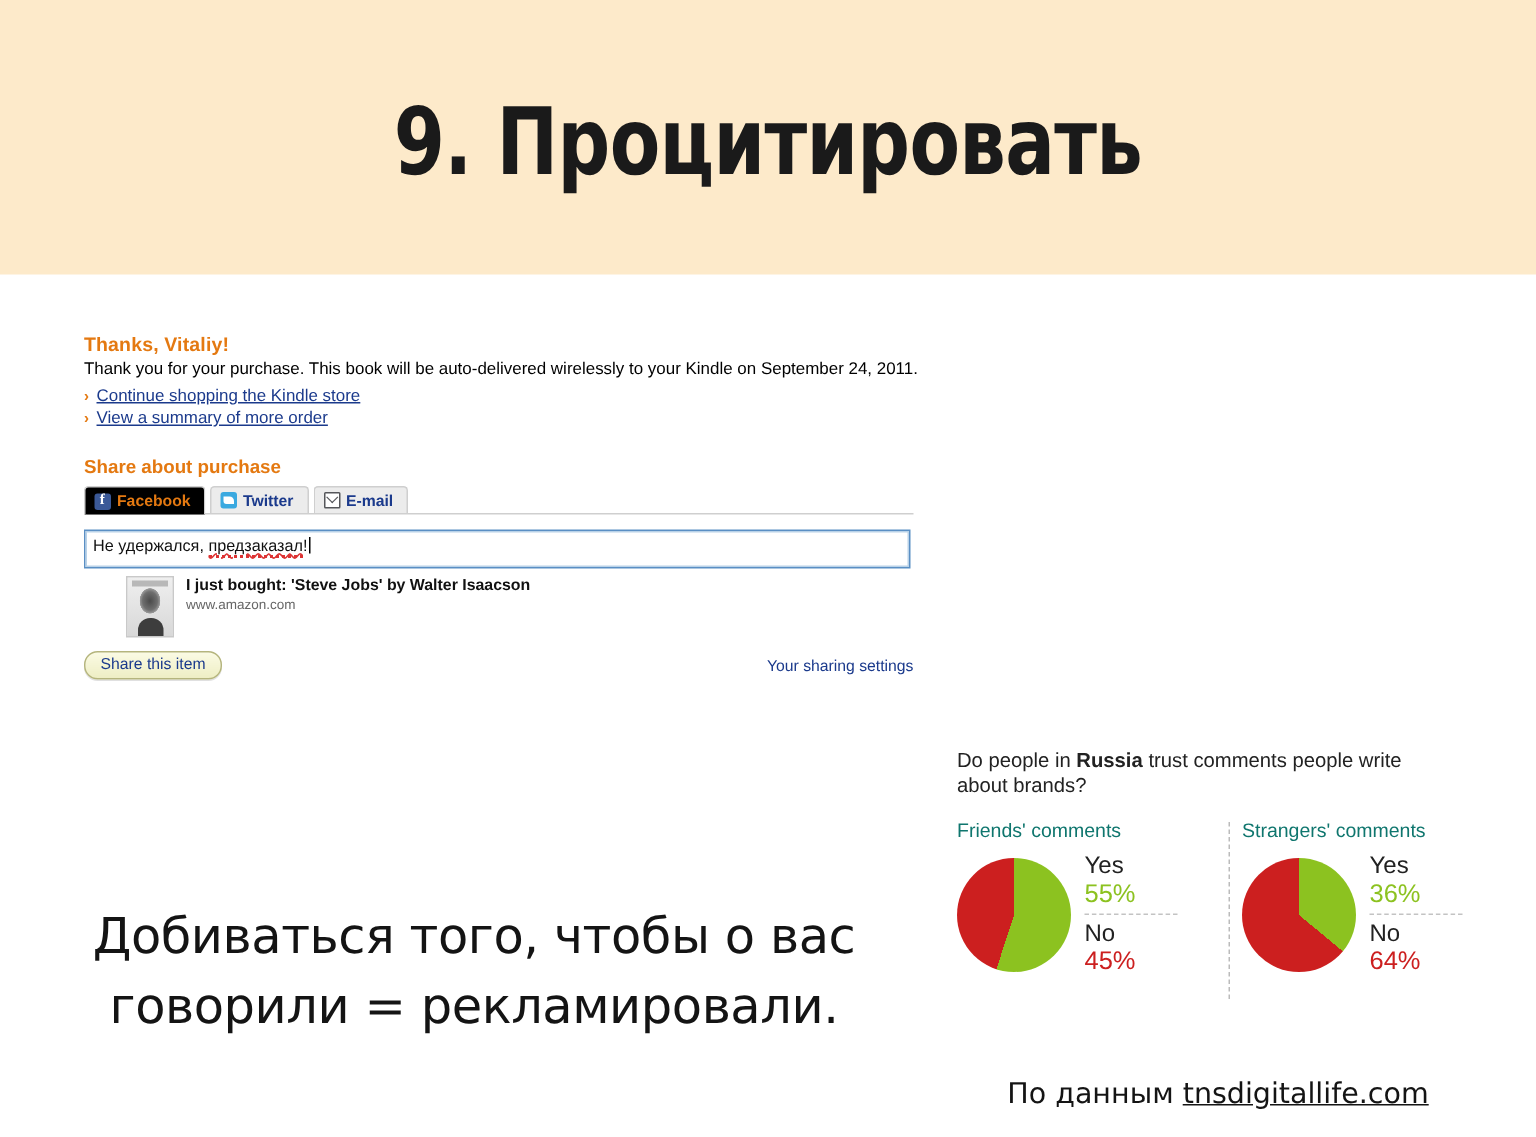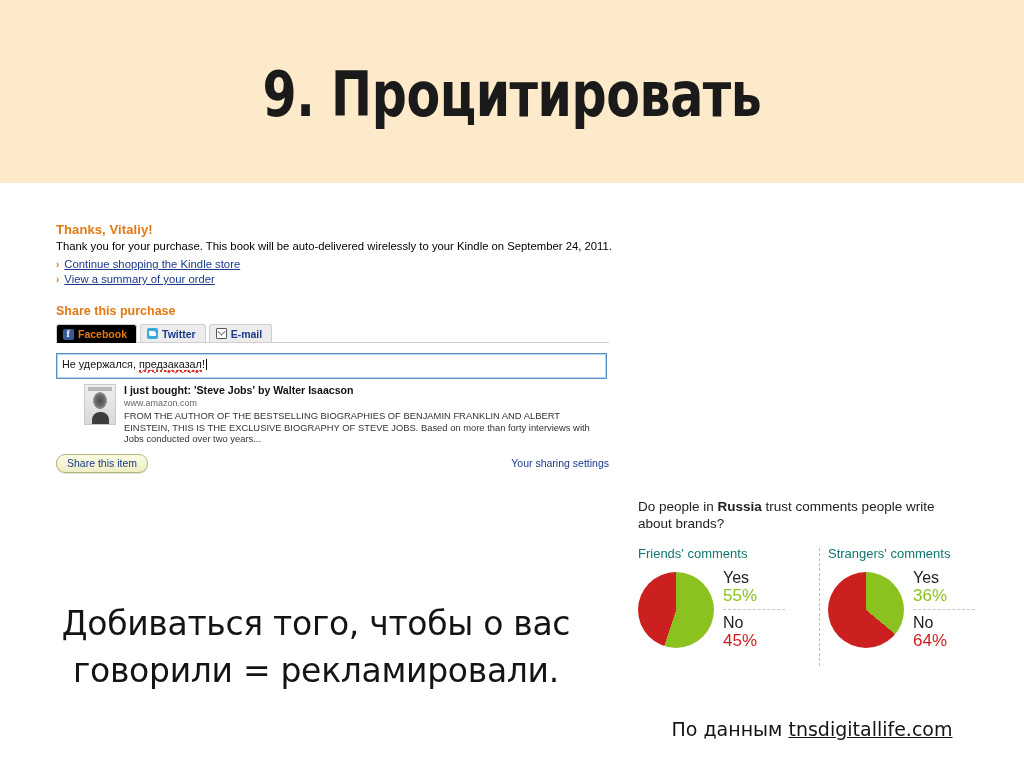--- a/index.html
+++ b/index.html
@@ -407,24 +407,24 @@
 
   <div class="amz-thanks">Thanks, Vitaliy!</div>
   <div class="amz-purchase-line">Thank you for your purchase. This book will be auto-delivered wirelessly to your Kindle on September 24, 2011.</div>
 
   <div class="amz-link-row">
     <span class="amz-arrow">›</span>
     <span class="amz-link">Continue shopping the Kindle store</span>
   </div>
   <div class="amz-link-row">
     <span class="amz-arrow">›</span>
-    <span class="amz-link">View a summary of your order</span>
-  </div>
-
-  <div class="amz-share-title">Share this purchase</div>
+    <span class="amz-link">View a summary of more order</span>
+  </div>
+
+  <div class="amz-share-title">Share about purchase</div>
 
   <div class="amz-tabs">
     <div class="amz-tab active">
       <span class="tab-ico fb"></span>
       <span>Facebook</span>
     </div>
     <div class="amz-tab">
       <span class="tab-ico tw"></span>
       <span>Twitter</span>
     </div>
@@ -436,21 +436,20 @@
 
   <div class="amz-compose">
     <span>Не удержался, </span><span class="spell-err">предзаказал</span><span>!</span><span class="caret"></span>
   </div>
 
   <div class="amz-preview">
     <div class="amz-thumb"></div>
     <div class="amz-prev-body">
       <div class="amz-prev-title">I just bought: 'Steve Jobs' by Walter Isaacson</div>
       <div class="amz-prev-url">www.amazon.com</div>
-      <div class="amz-prev-desc">FROM THE AUTHOR OF THE BESTSELLING BIOGRAPHIES OF BENJAMIN FRANKLIN AND ALBERT EINSTEIN, THIS IS THE EXCLUSIVE BIOGRAPHY OF STEVE JOBS. Based on more than forty interviews with Jobs conducted over two years...</div>
     </div>
   </div>
 
   <div class="amz-footer">
     <div class="amz-btn">Share this item</div>
     <div class="amz-settings-link">Your sharing settings</div>
   </div>
 </div>
 
 <div class="statement">

